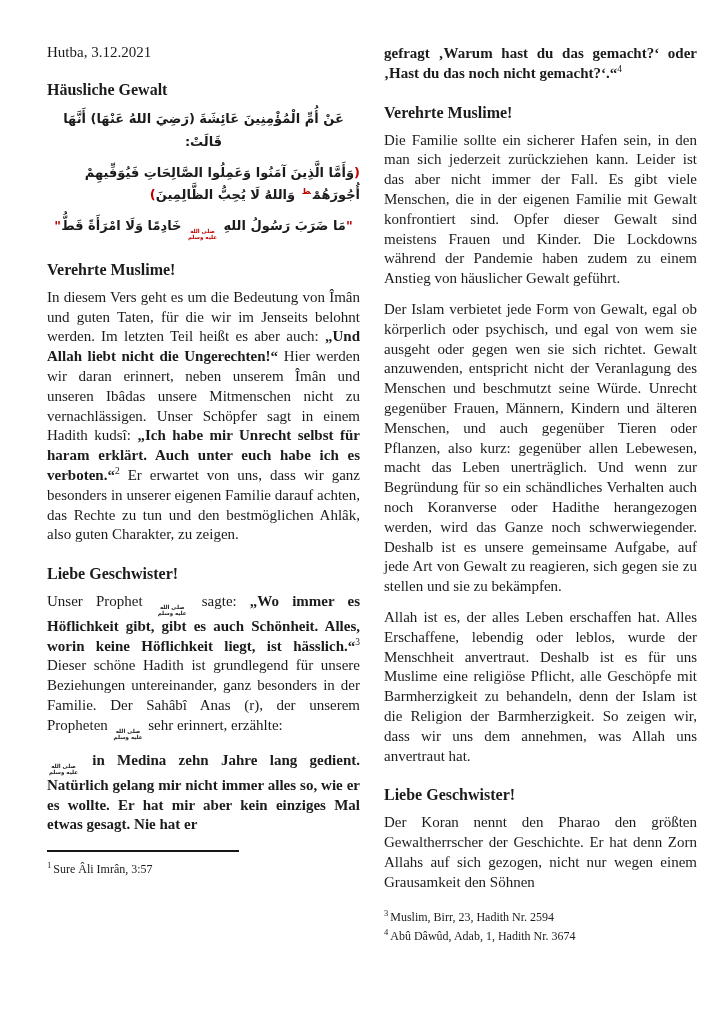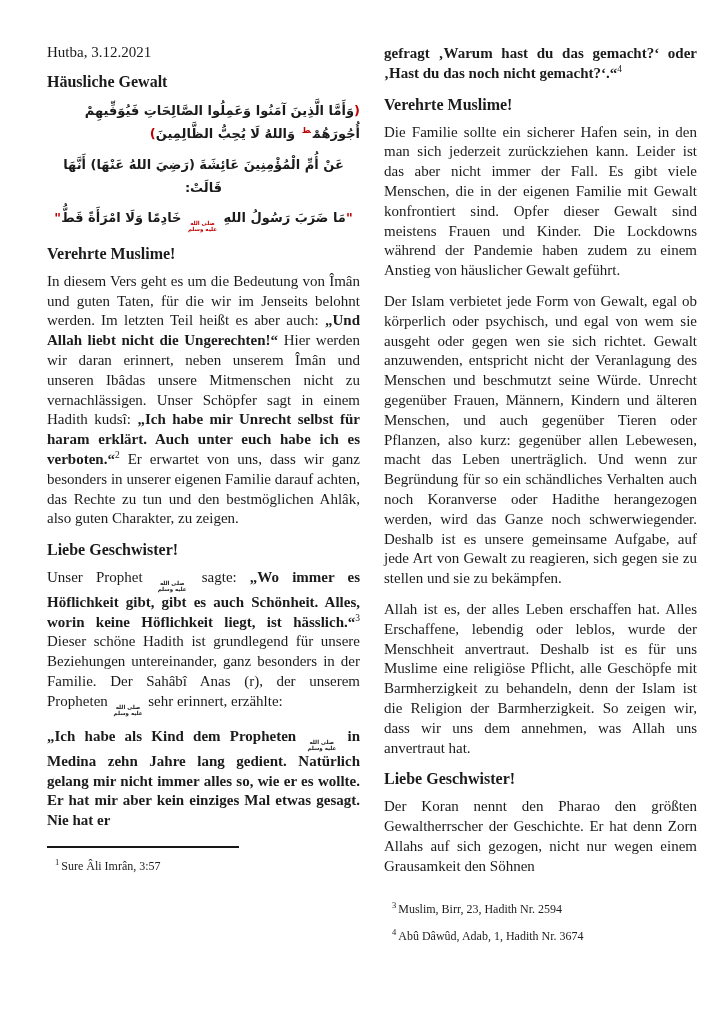--- a/index.html
+++ b/index.html
@@ -10,21 +10,21 @@
   }
   .page{
     box-sizing:border-box;width:724px;height:1024px;
     padding:44px 27px 38px 47px;
     display:flex;gap:24px;overflow:hidden;
   }
   .col{width:313px;display:flex;flex-direction:column;justify-content:flex-start;}
   .col-content{flex:0 1 auto;}
   
   .meta{font-size:15px;margin:0 0 12px;}
-  .heading{font-weight:700;font-size:16px;margin:12px 0 9px;}
+  .heading{font-weight:700;font-size:16px;margin:20px 0 9px;}
   .para{font-size:15px;line-height:1.32;text-align:justify;margin:0 0 11px;}
   .b{font-weight:700;margin-top:40px;}
   .sup{vertical-align:super;font-size:9.5px;line-height:0;}
   .red{color:#c00000;}
   
   .arabic{
     direction:rtl;unicode-bidi:embed;
     font-family:"DejaVu Sans", sans-serif;
     font-weight:700;font-size:13px;line-height:1.75;
     text-align:right;margin:0 0 8px;
@@ -34,48 +34,48 @@
   
   .pbuh{
     display:inline-flex;flex-direction:column;align-items:center;
     vertical-align:-3px;line-height:1.05;margin:0 2px;
     font-family:"DejaVu Sans", sans-serif;font-size:5.5px;font-weight:700;
   }
   .pbuh .pbuh-line{white-space:nowrap;direction:rtl;}
   
   .footnotes{flex:0 0 auto;padding-top:4px;}
   .fn-sep{width:192px;border-top:2px solid #161616;margin:0 0 7px;}
-  .fn-line{font-size:12px;line-height:1.5;margin:8px;}
+  .fn-line{font-size:12px;line-height:1.5;margin:0;}
   .fn-sup{vertical-align:super;font-size:8.5px;padding-right:2px;}
 </style>
 </head>
 <body>
 
 <div class="page">
   <div class="col">
     <div class="col-content" id="col-left-content">
         <div class="meta"><span>Hutba, 3.12.2021</span></div>
         <div class="heading"><span>Häusliche Gewalt</span></div>
+        <div class="arabic center" dir="rtl"><span>عَنْ أُمِّ الْمُؤْمِنِينَ عَائِشَةَ (رَضِيَ اللهُ عَنْهَا) أَنَّهَا قَالَتْ:</span></div>
         <div class="arabic" dir="rtl"><span class="red">(</span><span>وَأَمَّا الَّذِينَ آمَنُوا وَعَمِلُوا الصَّالِحَاتِ فَيُوَفِّيهِمْ أُجُورَهُمْ</span><span class="pause red">ط</span><span> وَاللهُ لَا يُحِبُّ الظَّالِمِينَ</span><span class="red">)</span></div>
-        <div class="arabic center" dir="rtl"><span>عَنْ أُمِّ الْمُؤْمِنِينَ عَائِشَةَ (رَضِيَ اللهُ عَنْهَا) أَنَّهَا قَالَتْ:</span></div>
         <div class="arabic center" dir="rtl"><span class="red">"</span><span>مَا ضَرَبَ رَسُولُ اللهِ </span><span class="pbuh red">
             <span class="pbuh-line">صلى الله</span>
             <span class="pbuh-line">عليه وسلم</span>
           </span><span> خَادِمًا وَلَا امْرَأَةً قَطُّ</span><span class="red">"</span></div>
         <div class="heading"><span>Verehrte Muslime!</span></div>
         <div class="para"><span>In diesem Vers geht es um die Bedeutung von Îmân und guten Taten, für die wir im Jenseits belohnt werden. Im letzten Teil heißt es aber auch: </span><span class="b">„Und Allah liebt nicht die Ungerechten!“</span><span> Hier werden wir daran erinnert, neben unserem Îmân und unseren Ibâdas unsere Mitmenschen nicht zu vernachlässigen. Unser Schöpfer sagt in einem Hadith kudsî: </span><span class="b">„Ich habe mir Unrecht selbst für haram erklärt. Auch unter euch habe ich es verboten.“</span><span class="sup">2</span><span> Er erwartet von uns, dass wir ganz besonders in unserer eigenen Familie darauf achten, das Rechte zu tun und den bestmöglichen Ahlâk, also guten Charakter, zu zeigen.</span></div>
         <div class="heading"><span>Liebe Geschwister!</span></div>
         <div class="para"><span>Unser Prophet </span><span class="pbuh">
             <span class="pbuh-line">صلى الله</span>
             <span class="pbuh-line">عليه وسلم</span>
           </span><span> sagte: </span><span class="b">„Wo immer es Höflichkeit gibt, gibt es auch Schönheit. Alles, worin keine Höflichkeit liegt, ist hässlich.“</span><span class="sup">3</span><span> Dieser schöne Hadith ist grundlegend für unsere Beziehungen untereinander, ganz besonders in der Familie. Der Sahâbî Anas (r), der unserem Propheten </span><span class="pbuh">
             <span class="pbuh-line">صلى الله</span>
             <span class="pbuh-line">عليه وسلم</span>
           </span><span> sehr erinnert, erzählte:</span></div>
-        <div class="para"><span class="b">„Ich habe als Kind dem Propheten </span><span class="pbuh">
+        <div class="para"><span class="pbuh">
             <span class="pbuh-line">صلى الله</span>
             <span class="pbuh-line">عليه وسلم</span>
           </span><span class="b"> in Medina zehn Jahre lang gedient. Natürlich gelang mir nicht immer alles so, wie er es wollte. Er hat mir aber kein einziges Mal etwas gesagt. Nie hat er</span></div>
       </div>
     <div class="footnotes" id="col-left-footnotes">
         <div class="fn-sep"></div>
         <p class="fn-line"><span class="fn-sup">1</span><span>Sure Âli Imrân, 3:57</span></p>
       </div>
   </div>
   <div class="col">

